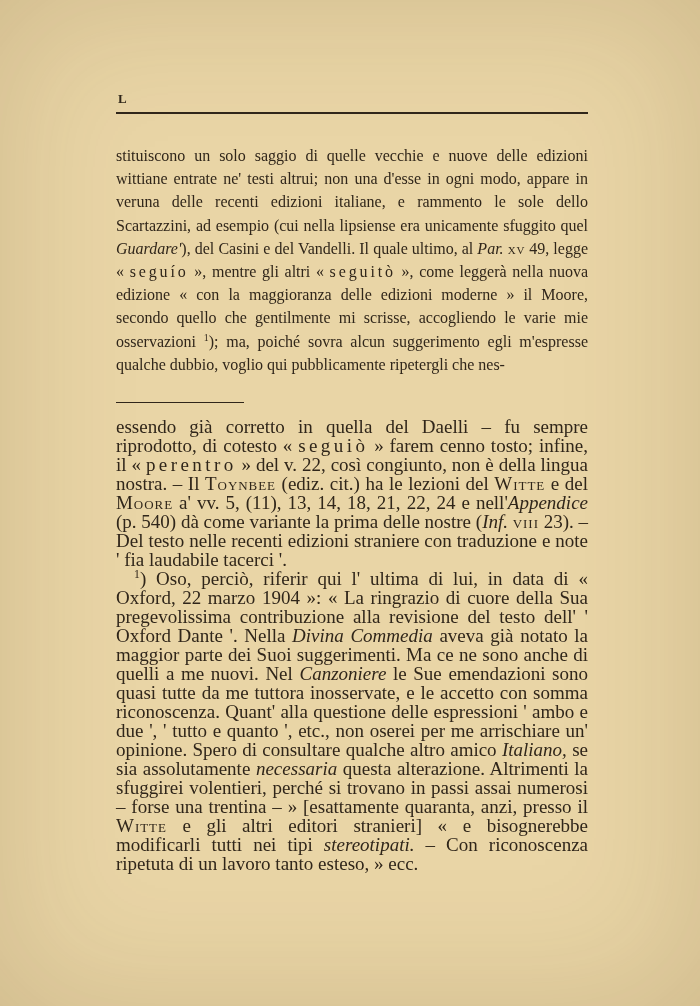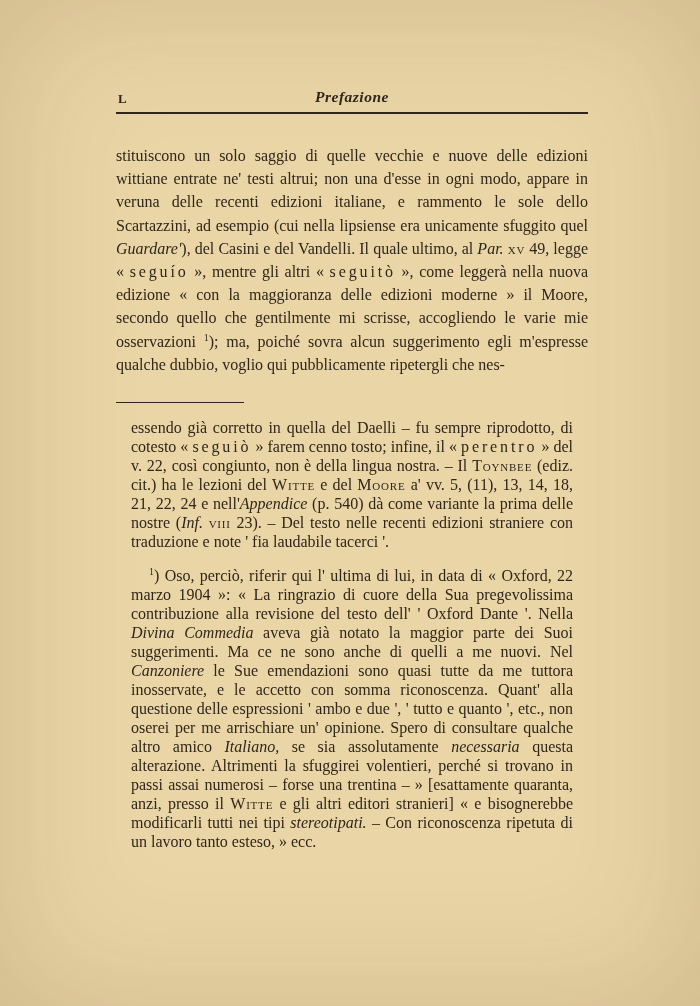--- a/index.html
+++ b/index.html
@@ -35,35 +35,34 @@
   }
   .it { font-style: italic; }
   .sc { font-variant: small-caps; letter-spacing: 0.05em; }
   .sp { letter-spacing: 0.18em; }
   sup.fnref { font-size: 0.62em; line-height: 0; }
   .fn-rule {
     border: none; border-top: 1.5px solid #30261a;
     width: 128px; margin: 26px 0 14px 0;
   }
   .fn {
-    font-size: 16px;
+    font-size: 19px;
     line-height: 19px;
     text-align: justify;
-    margin: 15px;
+    margin: 0;
   }
   .fn.indent { text-indent: 18px; }
 </style>
 </head>
 <body>
 
 <div class="page">
 
   <div class="header">
     <span class="pagenum">L</span>
-    <span class="running-title">Prefazione</span>
   </div>
   <hr class="header-rule">
 
   <p class="main"><span>stituiscono un solo saggio di quelle vecchie e nuove delle edizioni wittiane entrate ne' testi altrui; non una d'esse in ogni modo, appare in veruna delle recenti edizioni italiane, e rammento le sole dello Scartazzini, ad esempio (cui nella lipsiense era unicamente sfuggito quel </span><span class="it">Guardare'</span><span>), del Casini e del Vandelli. Il quale ultimo, al </span><span class="it">Par.</span><span> </span><span class="sc">xv</span><span> 49, legge « </span><span class="sp">seguío</span><span> », mentre gli altri « </span><span class="sp">seguitò</span><span> », come leggerà nella nuova edizione « con la maggioranza delle edizioni moderne » il Moore, secondo quello che gentilmente mi scrisse, accogliendo le varie mie osservazioni </span><sup class="fnref">1</sup><span>); ma, poiché sovra alcun suggerimento egli m'espresse qualche dubbio, voglio qui pubblicamente ripetergli che nes-</span></p>
 
   <hr class="fn-rule">
 
   <p class="fn"><span>essendo già corretto in quella del Daelli – fu sempre riprodotto, di cotesto « </span><span class="sp">seguiò</span><span> » farem cenno tosto; infine, il « </span><span class="sp">perentro</span><span> » del v. 22, così congiunto, non è della lingua nostra. – Il </span><span class="sc">Toynbee</span><span> (ediz. cit.) ha le lezioni del </span><span class="sc">Witte</span><span> e del </span><span class="sc">Moore</span><span> a' vv. 5, (11), 13, 14, 18, 21, 22, 24 e nell'</span><span class="it">Appendice</span><span> (p. 540) dà come variante la prima delle nostre (</span><span class="it">Inf.</span><span> </span><span class="sc">viii</span><span> 23). – Del testo nelle recenti edizioni straniere con traduzione e note ' fia laudabile tacerci '.</span></p>
 
   <p class="fn indent"><sup class="fnref">1</sup><span>) Oso, perciò, riferir qui l' ultima di lui, in data di « Oxford, 22 marzo 1904 »: « La ringrazio di cuore della Sua pregevolissima contribuzione alla revisione del testo dell' ' Oxford Dante '. Nella </span><span class="it">Divina Commedia</span><span> aveva già notato la maggior parte dei Suoi suggerimenti. Ma ce ne sono anche di quelli a me nuovi. Nel </span><span class="it">Canzoniere</span><span> le Sue emendazioni sono quasi tutte da me tuttora inosservate, e le accetto con somma riconoscenza. Quant' alla questione delle espressioni ' ambo e due ', ' tutto e quanto ', etc., non oserei per me arrischiare un' opinione. Spero di consultare qualche altro amico </span><span class="it">Italiano,</span><span> se sia assolutamente </span><span class="it">necessaria</span><span> questa alterazione. Altrimenti la sfuggirei volentieri, perché si trovano in passi assai numerosi – forse una trentina – » [esattamente quaranta, anzi, presso il </span><span class="sc">Witte</span><span> e gli altri editori stranieri] « e bisognerebbe modificarli tutti nei tipi </span><span class="it">stereotipati.</span><span> – Con riconoscenza ripetuta di un lavoro tanto esteso, » ecc.</span></p>

